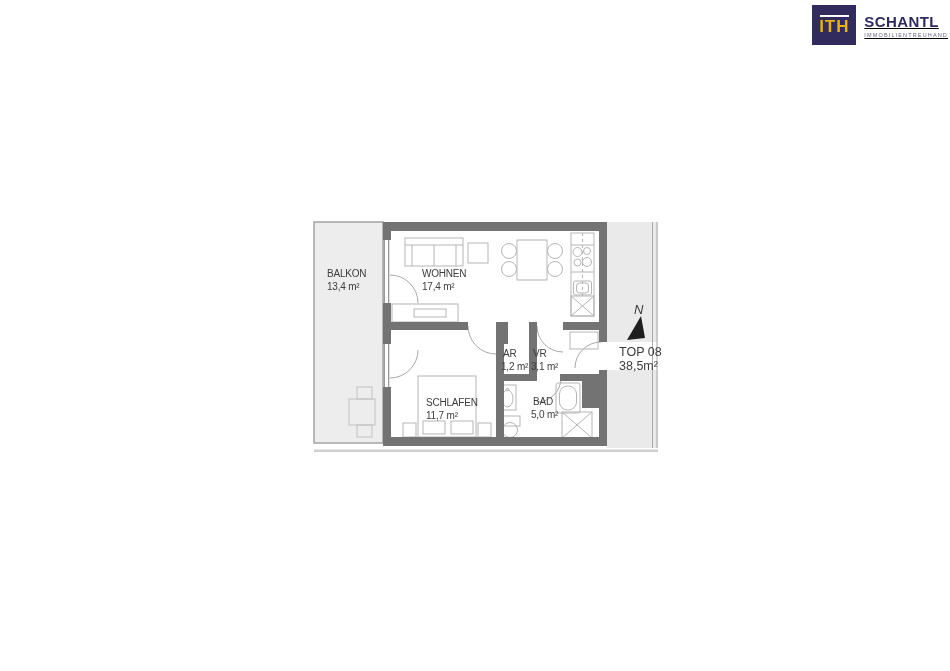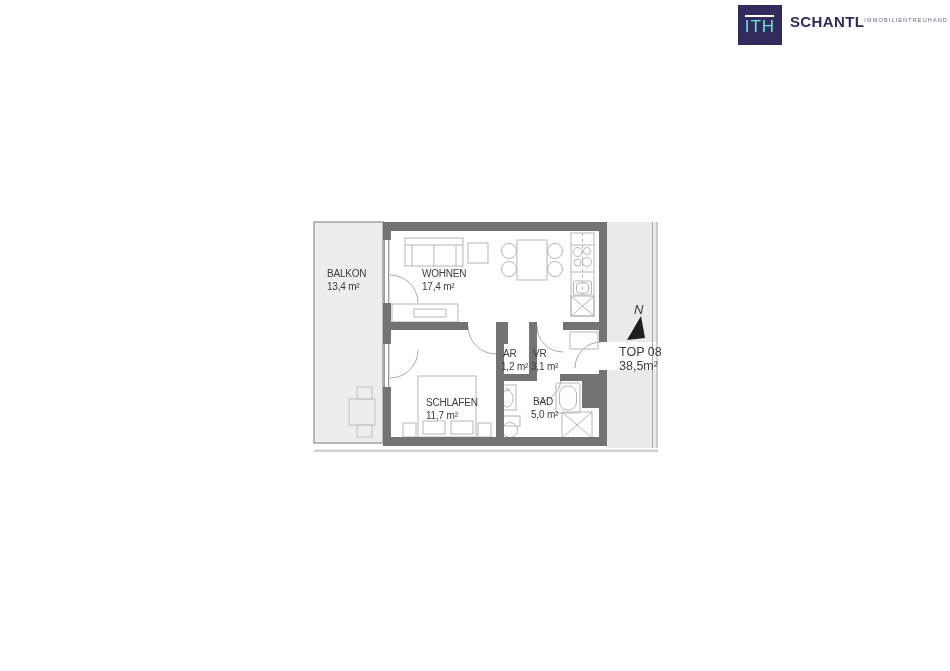--- a/index.html
+++ b/index.html
@@ -14,23 +14,23 @@
   .logo{
     position:absolute;top:5px;right:2px;
     display:flex;align-items:flex-start;gap:8px;
   }
   .logo-mark{
     width:44px;height:40px;background:#312b5e;
     display:flex;flex-direction:column;align-items:center;justify-content:center;
   }
   .logo-macron{width:29px;height:2.5px;background:#ffffff;margin-bottom:1px;}
   .logo-mark-text{
-    color:#5eead4;font-weight:normal;font-size:17px;line-height:17px;letter-spacing:1px;
-  }
-  .logo-textcol{display:flex;flex-direction:row;padding-top:9px;}
+    color:#eab308;font-weight:bold;font-size:17px;line-height:17px;letter-spacing:1px;
+  }
+  .logo-textcol{display:flex;flex-direction:column;padding-top:9px;text-decoration:underline;}
   .logo-company{
     color:#2e2960;font-weight:bold;font-size:15px;line-height:15px;letter-spacing:0.4px;
   }
   .logo-subtitle{
     color:#6b6285;font-size:5.5px;letter-spacing:1.15px;margin-top:3px;white-space:nowrap;
   }
   
   svg{position:absolute;left:0;top:0;}
   text{fill:#3c3c3c;font-family:"Liberation Sans",sans-serif;}
   .room-name,.room-area{font-size:10px;letter-spacing:-0.2px;}

